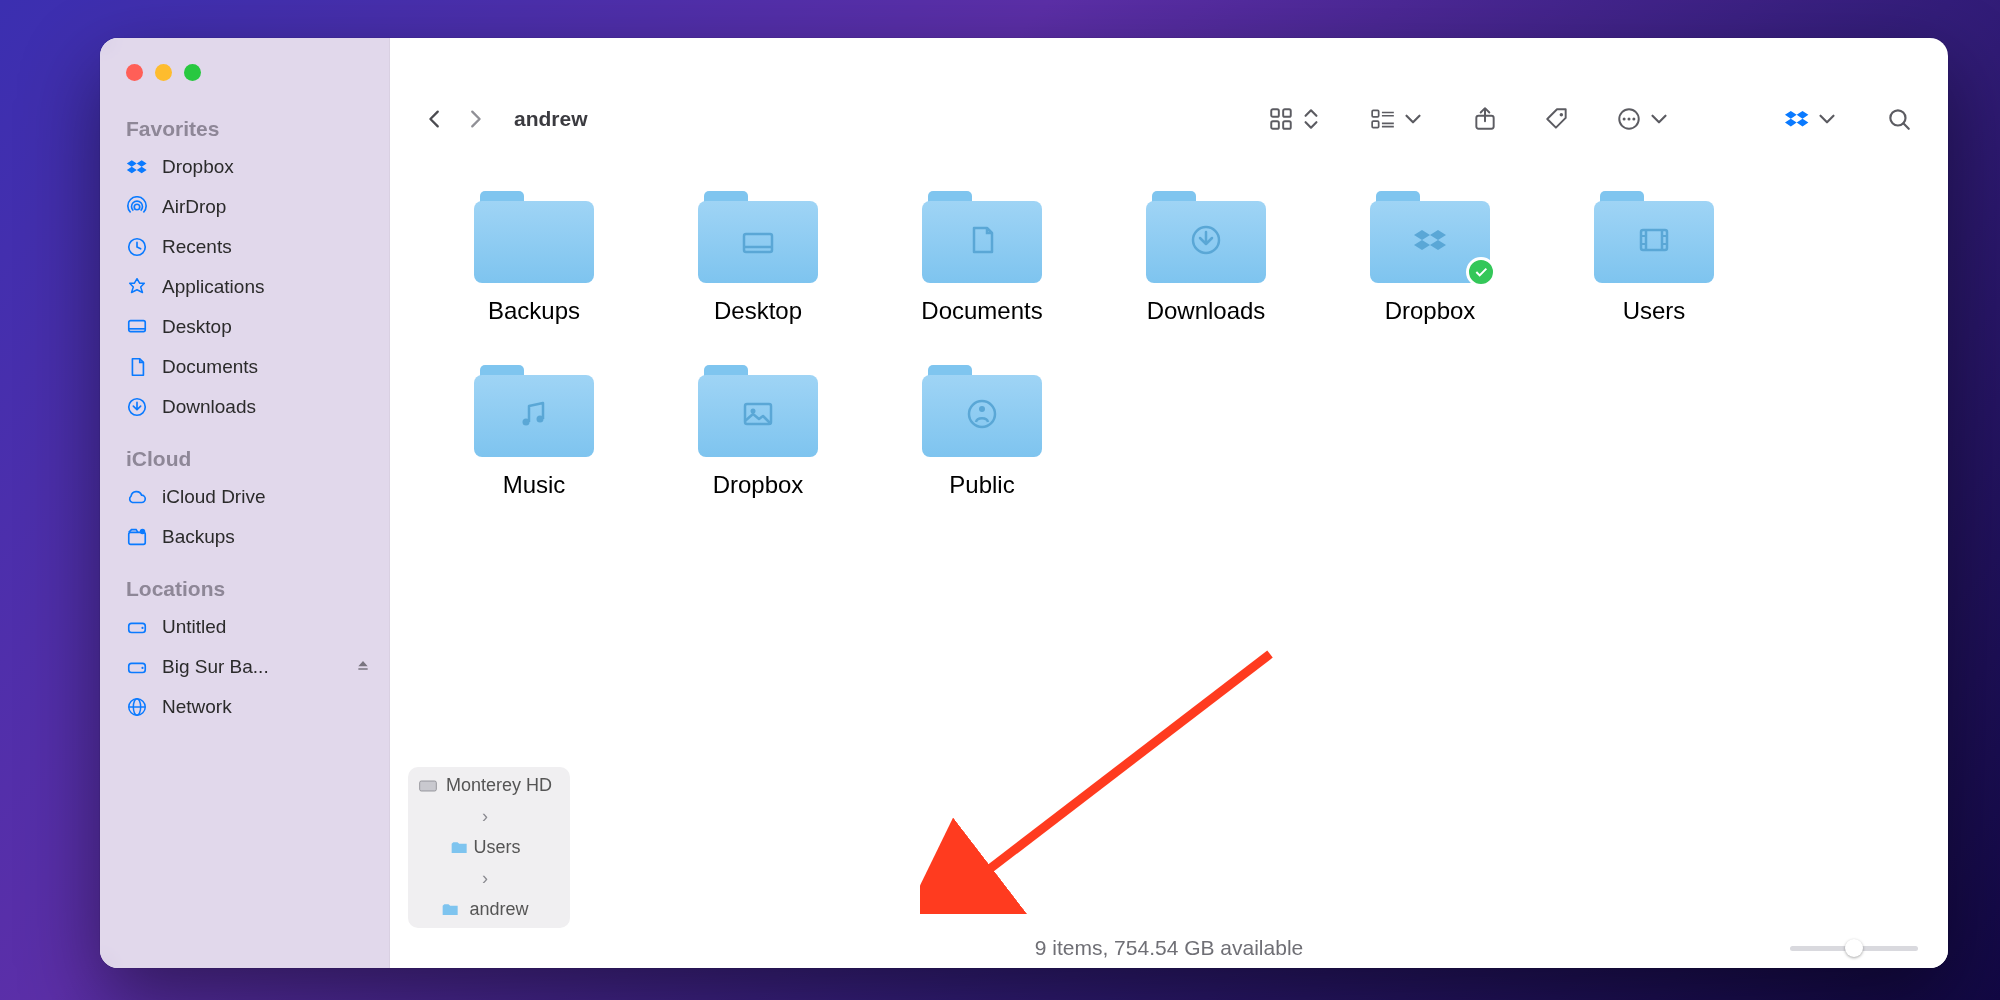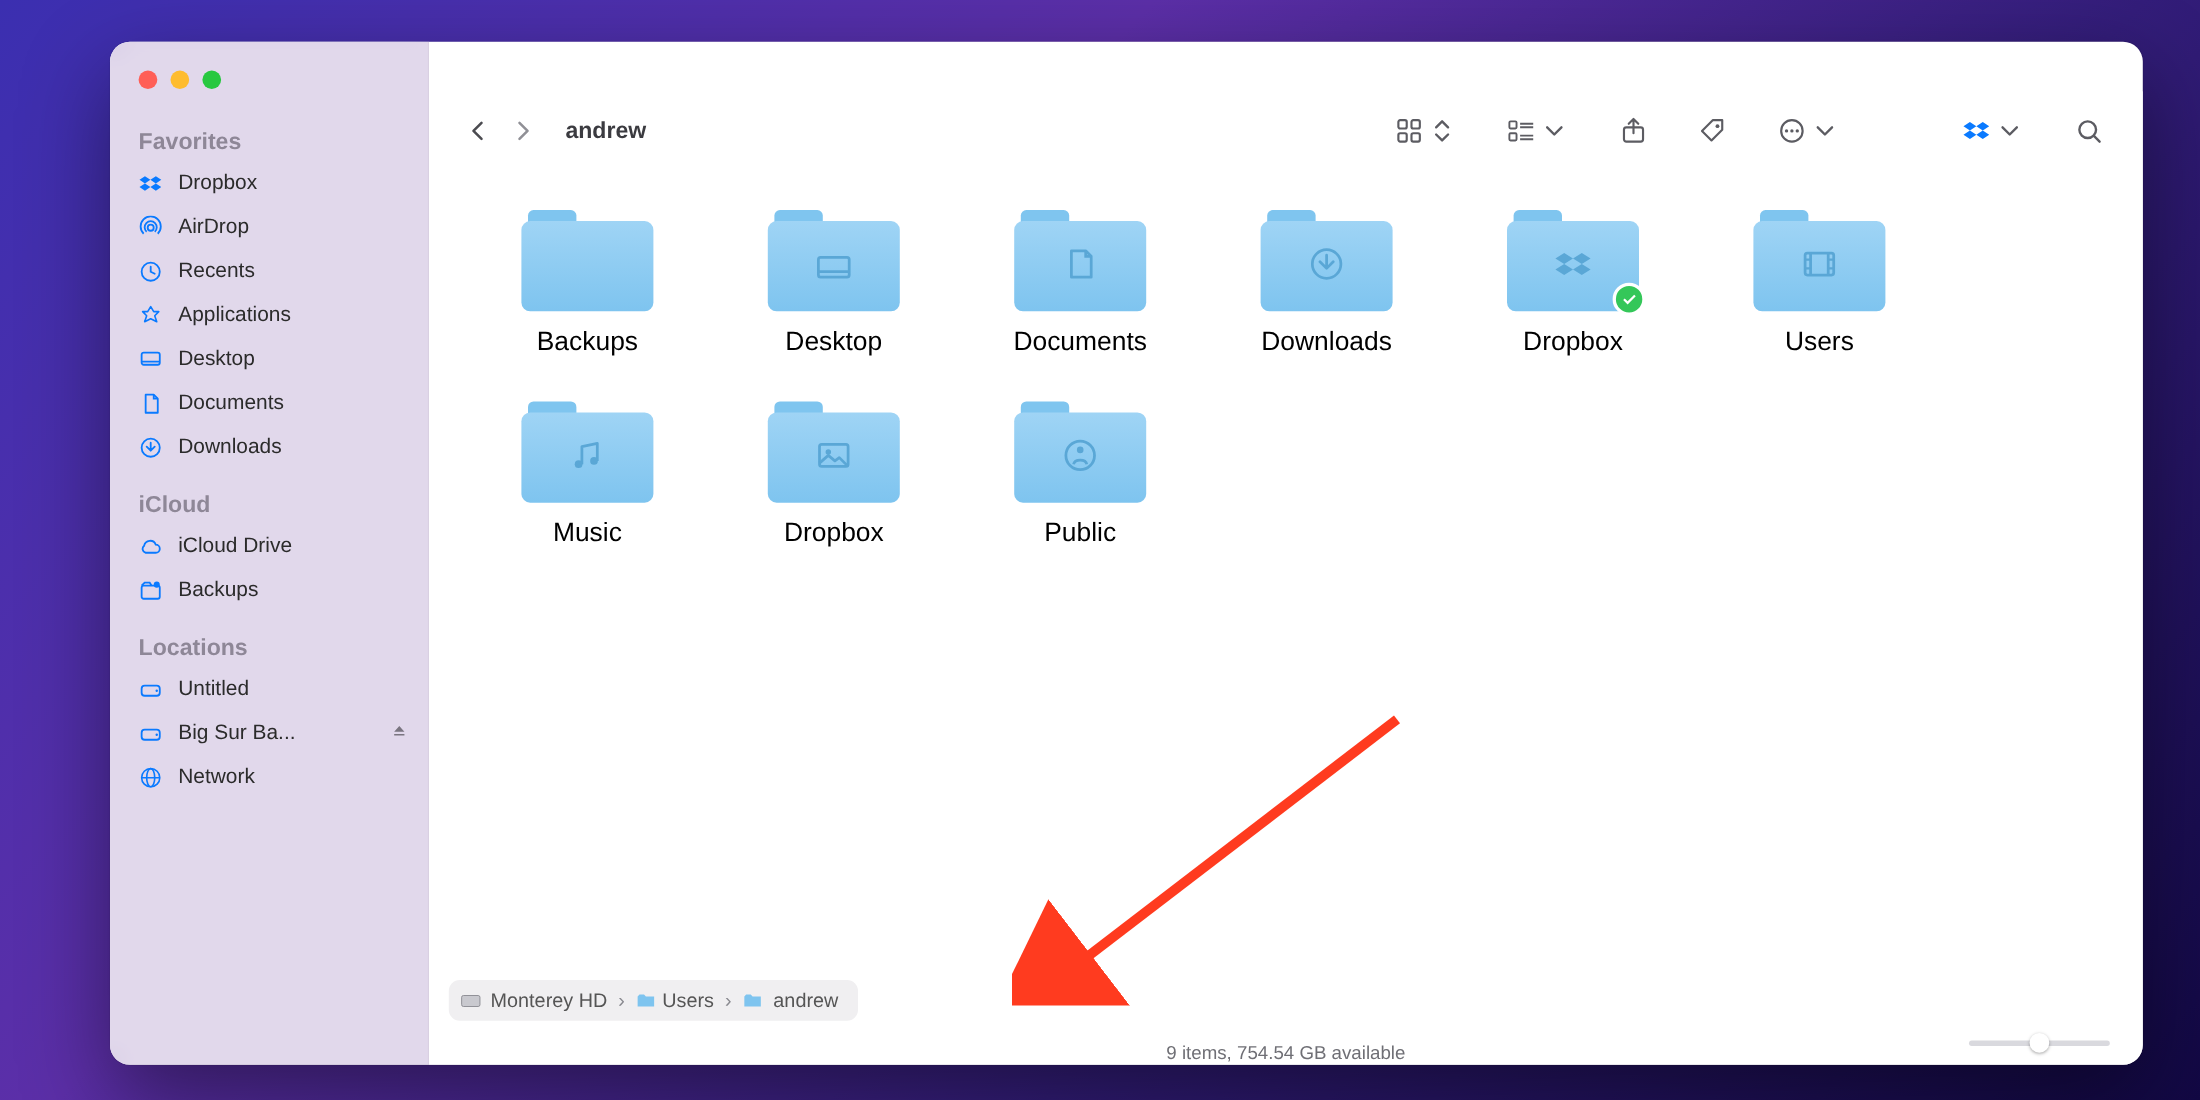--- a/index.html
+++ b/index.html
@@ -69,27 +69,27 @@
   .badge {
     position:absolute; right:-6px; bottom:-4px; width:30px; height:30px; border-radius:50%;
     background:#34c759; border:3px solid #fff; display:flex;align-items:center;justify-content:center;
   }
   .badge svg { width:16px; height:16px; stroke:#fff; stroke-width:3; fill:none; }
   .item-label { font-size:24px; color:#000000; text-align:left; }
   .pathbar-wrap { padding: 12px 18px 0 18px; }
   .pathbar {
     display:inline-flex; align-items:center; gap:10px;
     background:#f0eff1; border-radius:10px; padding:8px 18px 8px 10px;
-    font-size:18px; color:#555;
+    font-size:18px; color:#555;flex-direction:column;
   }
   .pathbar .sep { color:#8a8a90; }
   .path-ic { width:20px; height:20px; display:inline-flex; align-items:center; justify-content:center; }
   .statusbar {
-    height:40px; display:flex; align-items:flex-end; justify-content:center;
-    font-size:17px; color:#6f6f75; position:relative;
+    height:40px; display:flex; align-items:center; justify-content:center;
+    font-size:21px; color:#6f6f75; position:relative;
   }
   .zoom {
     position:absolute; right:30px; top:10px; width:128px; height:20px; display:flex; align-items:center;
   }
   .zoom-track { flex:1; height:5px; background:#d9d9de; border-radius:3px; position:relative; }
   .zoom-thumb { position:absolute; left:50%; top:50%; transform:translate(-50%,-50%); width:18px; height:18px; border-radius:50%; background:#fff; box-shadow:0 1px 3px rgba(0,0,0,0.35); }
   .arrow-annot {
     position:absolute; pointer-events:none;
   }
 </style>

